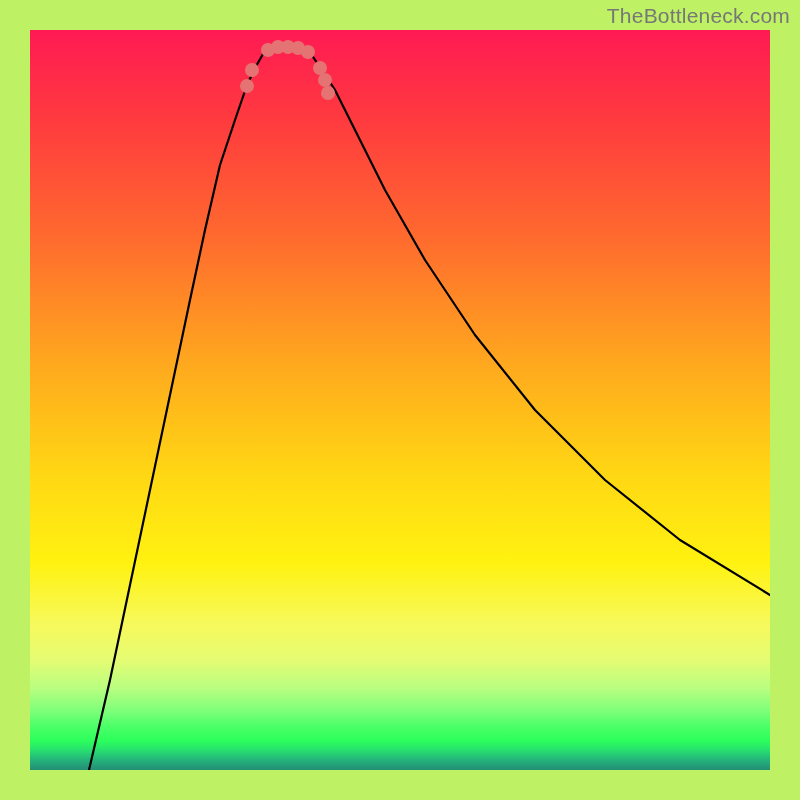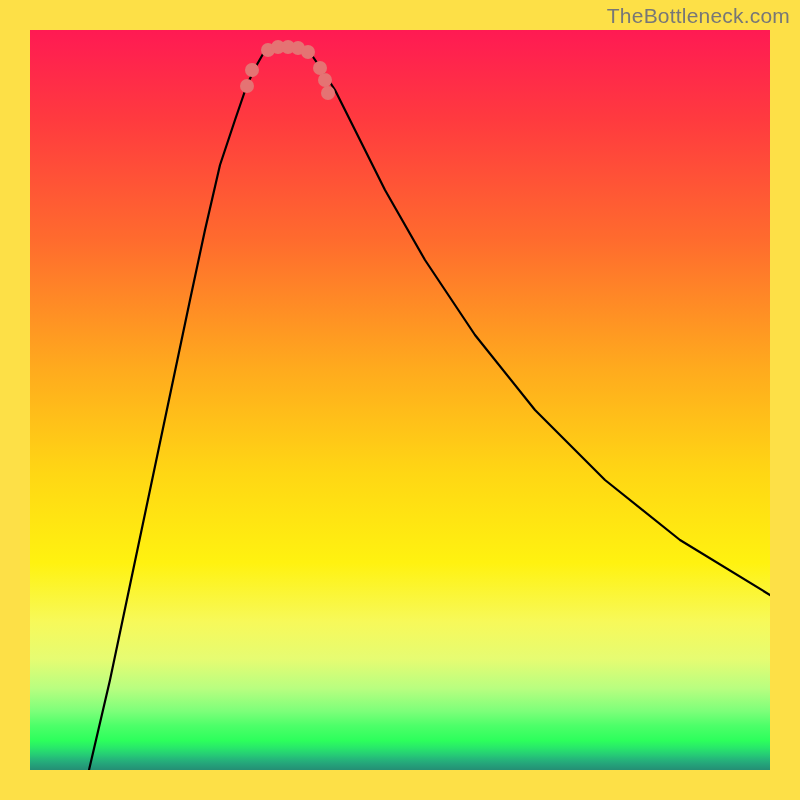--- a/index.html
+++ b/index.html
@@ -7,21 +7,21 @@
     padding: 0;
     width: 800px;
     height: 800px;
     background: #000;
     overflow: hidden;
     font-family: Arial, Helvetica, sans-serif;
   }
   .frame {
     position: absolute;
     inset: 0;
-    background: #fde047;
+    background: #bef264;
   }
   .plot {
     position: absolute;
     left: 30px;
     top: 30px;
     width: 740px;
     height: 740px;
     overflow: hidden;
   }
   .gradient {

